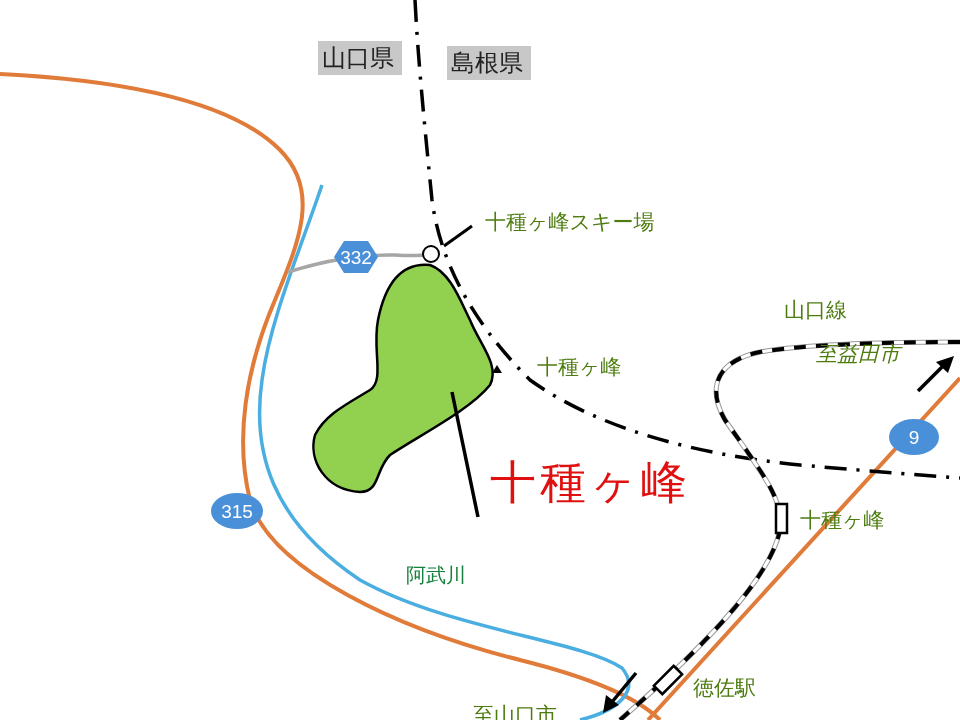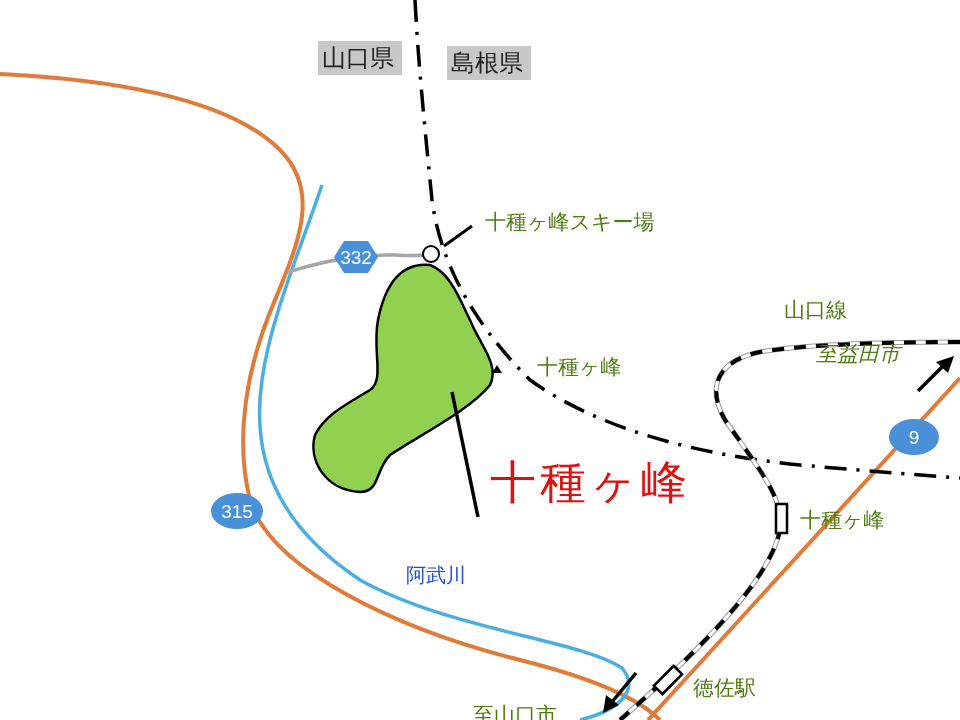--- a/index.html
+++ b/index.html
@@ -2,21 +2,21 @@
 <html><head>
 <meta charset="utf-8">
 <style>
   html, body { margin: 0; padding: 0; background: #ffffff; }
   body { width: 960px; height: 720px; position: relative; overflow: hidden; font-family: "DejaVu Sans", "Liberation Sans", sans-serif; }
   #map { position: absolute; left: 0; top: 0; width: 960px; height: 720px; }
   .lbl { position: absolute; white-space: nowrap; color: #4d7c0f; line-height: 1; }
   .pref { background: #c8c8c8; font-size: 24px; padding: 5px 8px 5px 4px; color: #222; }
   .place { font-size: 21px; }
   .big { font-size: 46px; color: #e01010; letter-spacing: 4px; line-height: 1.18; }
-  .river { font-size: 20px; color: #1d4ed8; }
+  .river { font-size: 20px; color: #15803d; }
   .shield-text { font-family: "Liberation Sans", sans-serif; font-size: 19px; fill: #ffffff; }
 </style>
 </head>
 <body>
 
 <svg id="map" viewBox="0 0 960 720" xmlns="http://www.w3.org/2000/svg">
 
   <path d="M0,74 C120,80 230,100 280,150 C320,190 300,240 275,300 C245,370 235,440 250,500 C270,570 400,630 520,660 C600,680 640,700 660,720" fill="none" stroke="#e07b39" stroke-width="4"></path>
 
   <path d="M960,378 L648,720" fill="none" stroke="#e07b39" stroke-width="4"></path>

